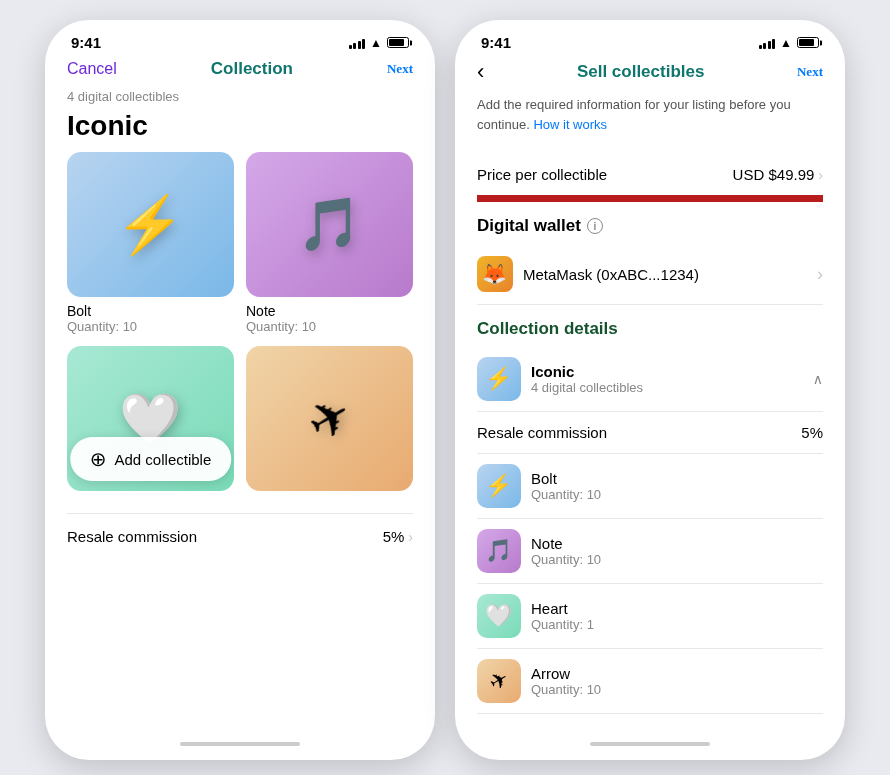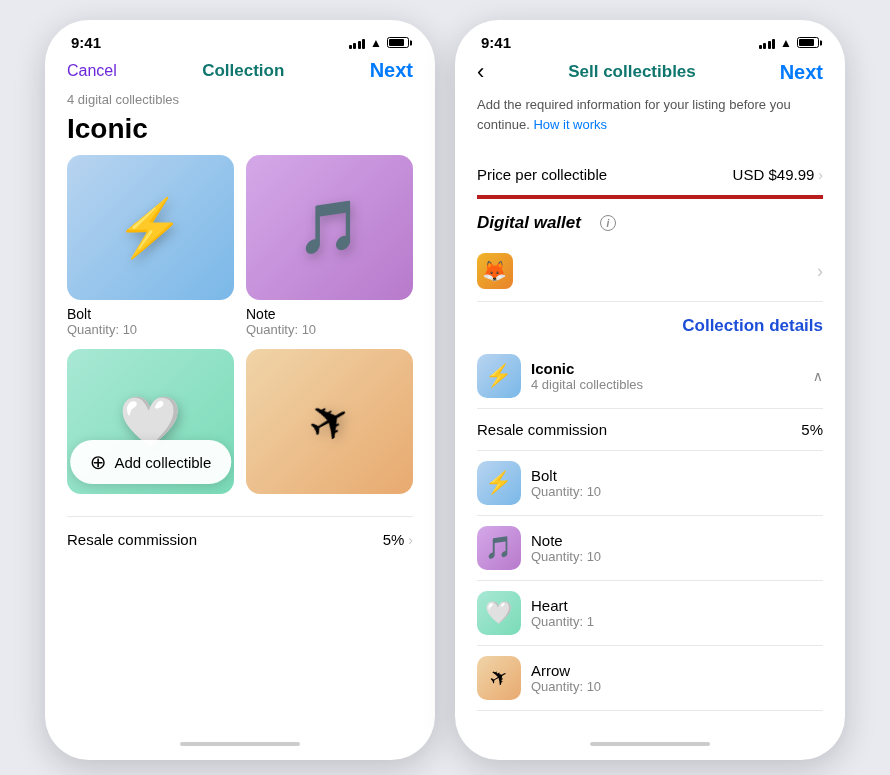--- a/index.html
+++ b/index.html
@@ -131,26 +131,27 @@
       cursor: pointer;
     }
 
     .nav-title {
       font-size: 17px;
       font-weight: 600;
       color: #0f766e;
     }
 
     .nav-next {
-      font-size: 20px;
+      font-size: 13px;
       color: #007aff;
       font-weight: 600;
       background: none;
       border: none;
       cursor: pointer;
+      font-family: Liberation Serif, serif;
     }
 
     .nav-back {
       font-size: 18px;
       color: #000;
       background: none;
       border: none;
       cursor: pointer;
       display: flex;
       align-items: center;
@@ -327,21 +328,21 @@
     .sell-link {
       color: #007aff;
       text-decoration: none;
     }
 
     .price-row {
       display: flex;
       justify-content: space-between;
       align-items: center;
       padding: 12px 0;
-      border-bottom: 4px solid #b91c1c;
+      border-bottom: 7px solid #b91c1c;
     }
 
     .price-label {
       font-size: 15px;
       color: #000;
     }
 
     .price-value {
       display: flex;
       align-items: center;
@@ -350,22 +351,21 @@
       color: #000;
     }
 
     .section-title {
       font-size: 17px;
       font-weight: 700;
       color: #000;
       margin: 14px 0 8px;
       display: flex;
       align-items: center;
-      gap: 19px;
-      font-style: italic;
+      gap: 6px;
     }
 
     .info-icon {
       width: 16px;
       height: 16px;
       border: 1.5px solid #888;
       border-radius: 50%;
       display: inline-flex;
       align-items: center;
       justify-content: center;
@@ -405,23 +405,22 @@
     }
 
     .chevron-right {
       font-size: 14px;
       color: #c8c8c8;
     }
 
     .collection-details-title {
       font-size: 17px;
       font-weight: 700;
-      color: #1d4ed8;
+      color: #14532d;
       margin: 14px 0 8px;
-      text-align: right;
     }
 
     .collection-detail-row {
       display: flex;
       align-items: center;
       justify-content: space-between;
       padding: 10px 0;
       border-bottom: 1px solid #e8e8e8;
     }
 
@@ -614,20 +613,21 @@
       <div class="section-title">
         <span>Digital wallet</span>
         <span class="info-icon">i</span>
       </div>
 
       <div class="wallet-row">
         <div class="wallet-left">
           <div class="wallet-icon">
             <span>🦊</span>
           </div>
+          <span class="wallet-name">MetaMask (0xABC...1234)</span>
         </div>
         <span class="chevron-right" style="font-size:18px;">›</span>
       </div>
 
       <div class="collection-details-title">Collection details</div>
 
       <div class="collection-detail-row">
         <div class="collection-detail-left">
           <div class="collection-thumb bg-bolt">
             <span style="font-size:22px;">⚡</span>

